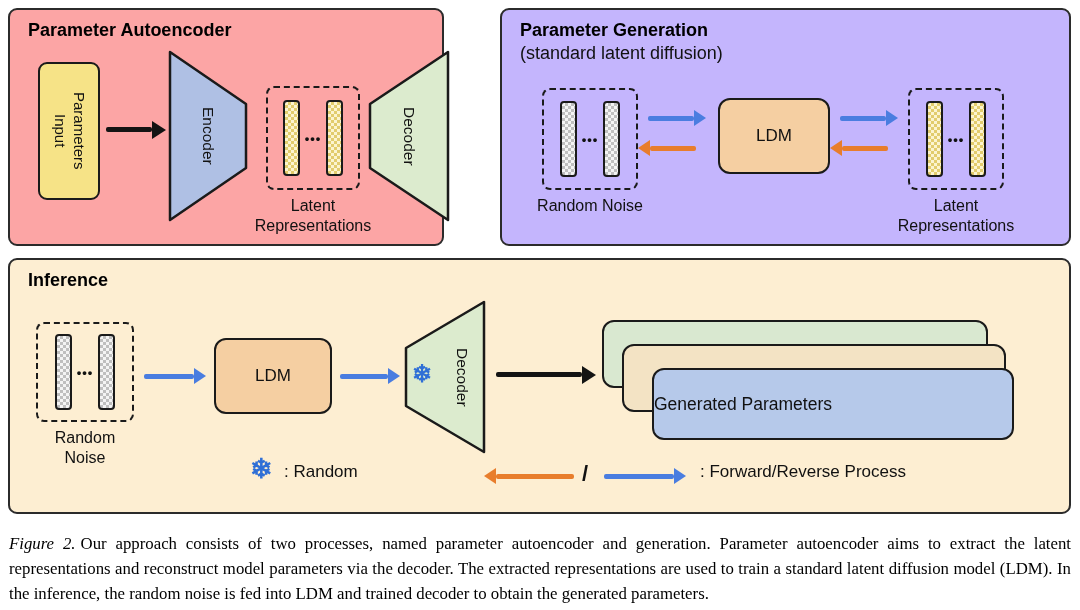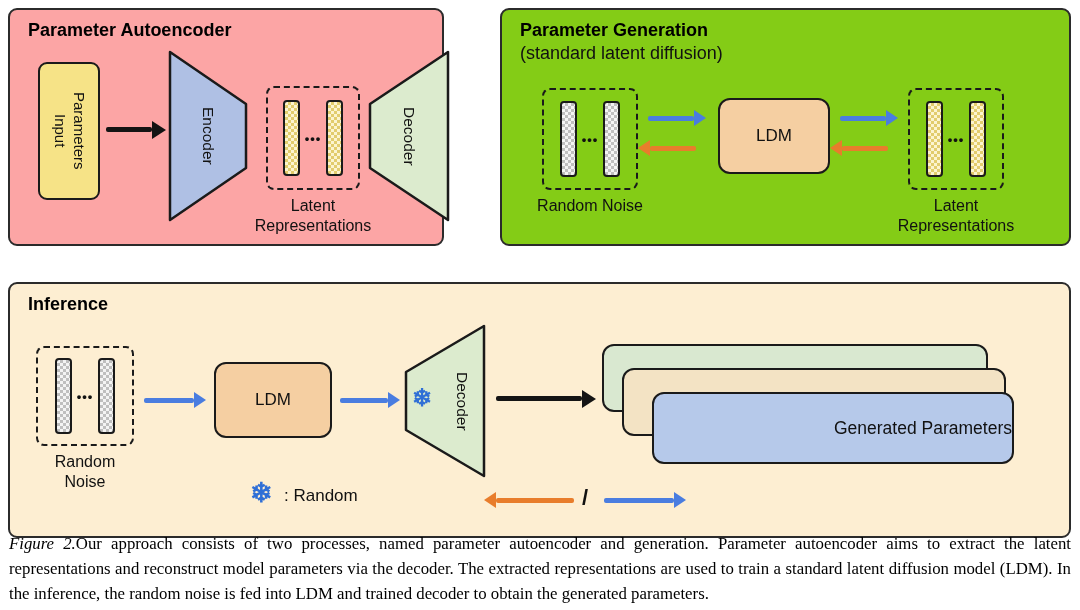--- a/index.html
+++ b/index.html
@@ -1,22 +1,22 @@
 <!DOCTYPE html>
 <html><head>
 <meta charset="utf-8">
 <style>
   html,body{margin:0;padding:0;background:#ffffff;}
   .canvas{position:relative;width:1080px;height:610px;background:#ffffff;font-family:"Liberation Sans",sans-serif;overflow:hidden;}
 
   
   .panel{position:absolute;border:2px solid #2b2b2b;border-radius:9px;box-sizing:border-box;}
   .panel-ae{left:8px;top:8px;width:436px;height:238px;background:#fca5a5;}
-  .panel-gen{left:500px;top:8px;width:571px;height:238px;background:#84cc16;}
-  .panel-inf{left:8px;top:258px;width:1063px;height:256px;background:#fdeed2;margin-top:24px;}
+  .panel-gen{left:500px;top:8px;width:571px;height:238px;background:#c4b5fd;}
+  .panel-inf{left:8px;top:258px;width:1063px;height:256px;background:#fdeed2;}
   .panel-title{position:absolute;left:18px;top:10px;font-size:18px;font-weight:700;color:#000;}
   .panel-subtitle{position:absolute;left:18px;top:33px;font-size:18px;font-weight:400;color:#111;}
 
   
   .lbl{position:absolute;font-size:16px;color:#111;text-align:center;line-height:1.25;}
 
   
   .input-box{position:absolute;left:28px;top:52px;width:62px;height:138px;background:#f6e387;border:2px solid #1a1a1a;border-radius:9px;box-sizing:border-box;}
   .input-vlabel{display:flex;flex-direction:row;align-items:center;justify-content:center;height:100%;}
   .input-vlabel .vline{writing-mode:vertical-lr;font-size:15px;color:#111;line-height:1.25;}
@@ -44,30 +44,30 @@
   .arr.orange{background:#e87d2c;color:#e87d2c;}
   .arr.black{background:#141414;color:#141414;height:5px;}
   .arr.right::after{content:"";position:absolute;left:100%;top:50%;transform:translateY(-50%);width:0;height:0;border-top:8px solid transparent;border-bottom:8px solid transparent;border-left:12px solid;}
   .arr.left::before{content:"";position:absolute;right:100%;top:50%;transform:translateY(-50%);width:0;height:0;border-top:8px solid transparent;border-bottom:8px solid transparent;border-right:12px solid;}
   .arr.black.right::after{border-top-width:9px;border-bottom-width:9px;border-left-width:14px;}
 
   
   .stack-box{position:absolute;border:2px solid #1a1a1a;border-radius:12px;box-sizing:border-box;}
   .stack-back{left:592px;top:60px;width:386px;height:68px;background:#d9e8d0;}
   .stack-mid{left:612px;top:84px;width:384px;height:68px;background:#f3e3c4;}
-  .stack-front{left:642px;top:108px;width:362px;height:72px;background:#b6c9ea;display:flex;align-items:center;justify-content:flex-end;font-size:17.5px;color:#111;}
+  .stack-front{left:642px;top:108px;width:362px;height:72px;background:#b6c9ea;display:flex;align-items:center;justify-content:flex-start;font-size:17.5px;color:#111;}
 
   
   .snowflake{position:absolute;color:#2f6fd6;font-weight:bold;line-height:1;}
   .legend-text{position:absolute;font-size:17px;color:#111;}
   .legend-slash{position:absolute;font-size:22px;font-weight:bold;color:#111;}
 
   
   .caption{position:absolute;left:9px;top:532px;width:1062px;margin:0;font-family:"Liberation Serif",serif;font-size:16.8px;line-height:1.48;text-align:justify;color:#000;}
-  .cap-label{font-style:italic;font-family:Liberation Serif, serif;}
+  .cap-label{font-style:italic;margin-right:5px;font-family:Liberation Serif, serif;}
 </style>
 </head>
 <body>
 
 <div class="canvas">
 
   <section class="panel panel-ae">
     <div class="panel-title">Parameter Autoencoder</div>
 
     <div class="input-box">
@@ -163,19 +163,20 @@
     <div class="stack-box stack-front">
       <span>Generated Parameters</span>
     </div>
 
     <span class="snowflake" style="left:240px;top:196px;font-size:27px;">❄</span>
     <span class="legend-text" style="left:274px;top:202px;">: Random</span>
 
     <div class="arr left orange" style="left:486px;top:214px;width:78px;"></div>
     <span class="legend-slash" style="left:572px;top:201px;">/</span>
     <div class="arr right blue" style="left:594px;top:214px;width:70px;"></div>
+    <span class="legend-text" style="left:690px;top:202px;">: Forward/Reverse Process</span>
   </section>
 
   <p class="caption">
     <span class="cap-label">Figure 2.</span><span>Our approach consists of two processes, named parameter autoencoder and generation. Parameter autoencoder aims to extract the latent representations and reconstruct model parameters via the decoder. The extracted representations are used to train a standard latent diffusion model (LDM). In the inference, the random noise is fed into LDM and trained decoder to obtain the generated parameters.</span>
   </p>
 
 </div>
 
 </body></html>

